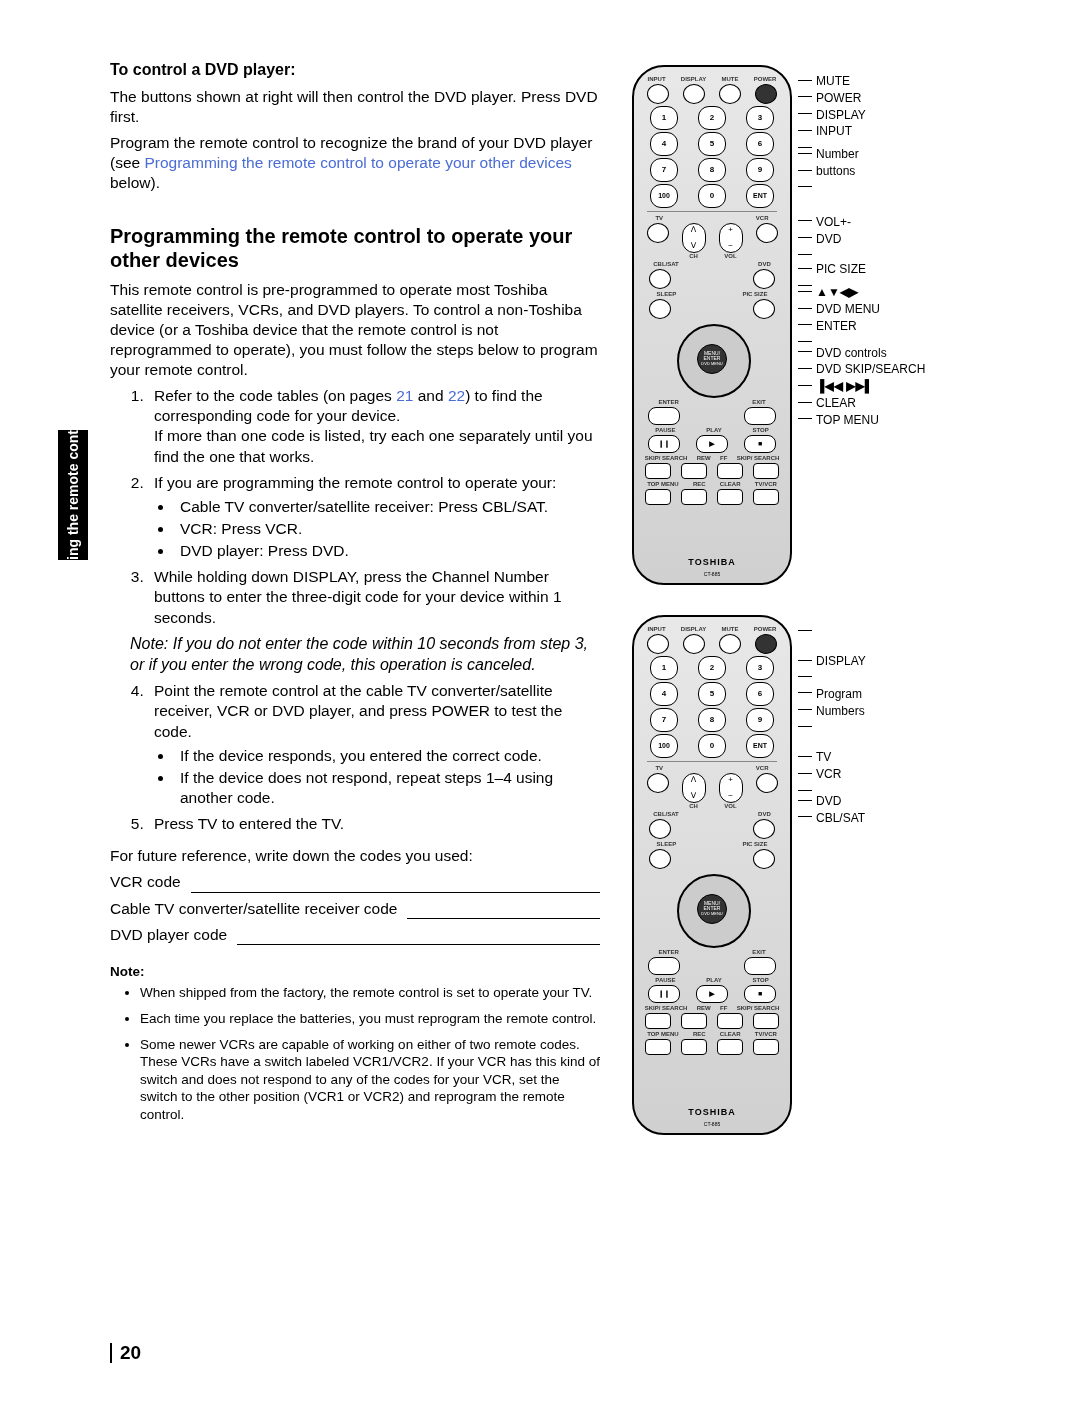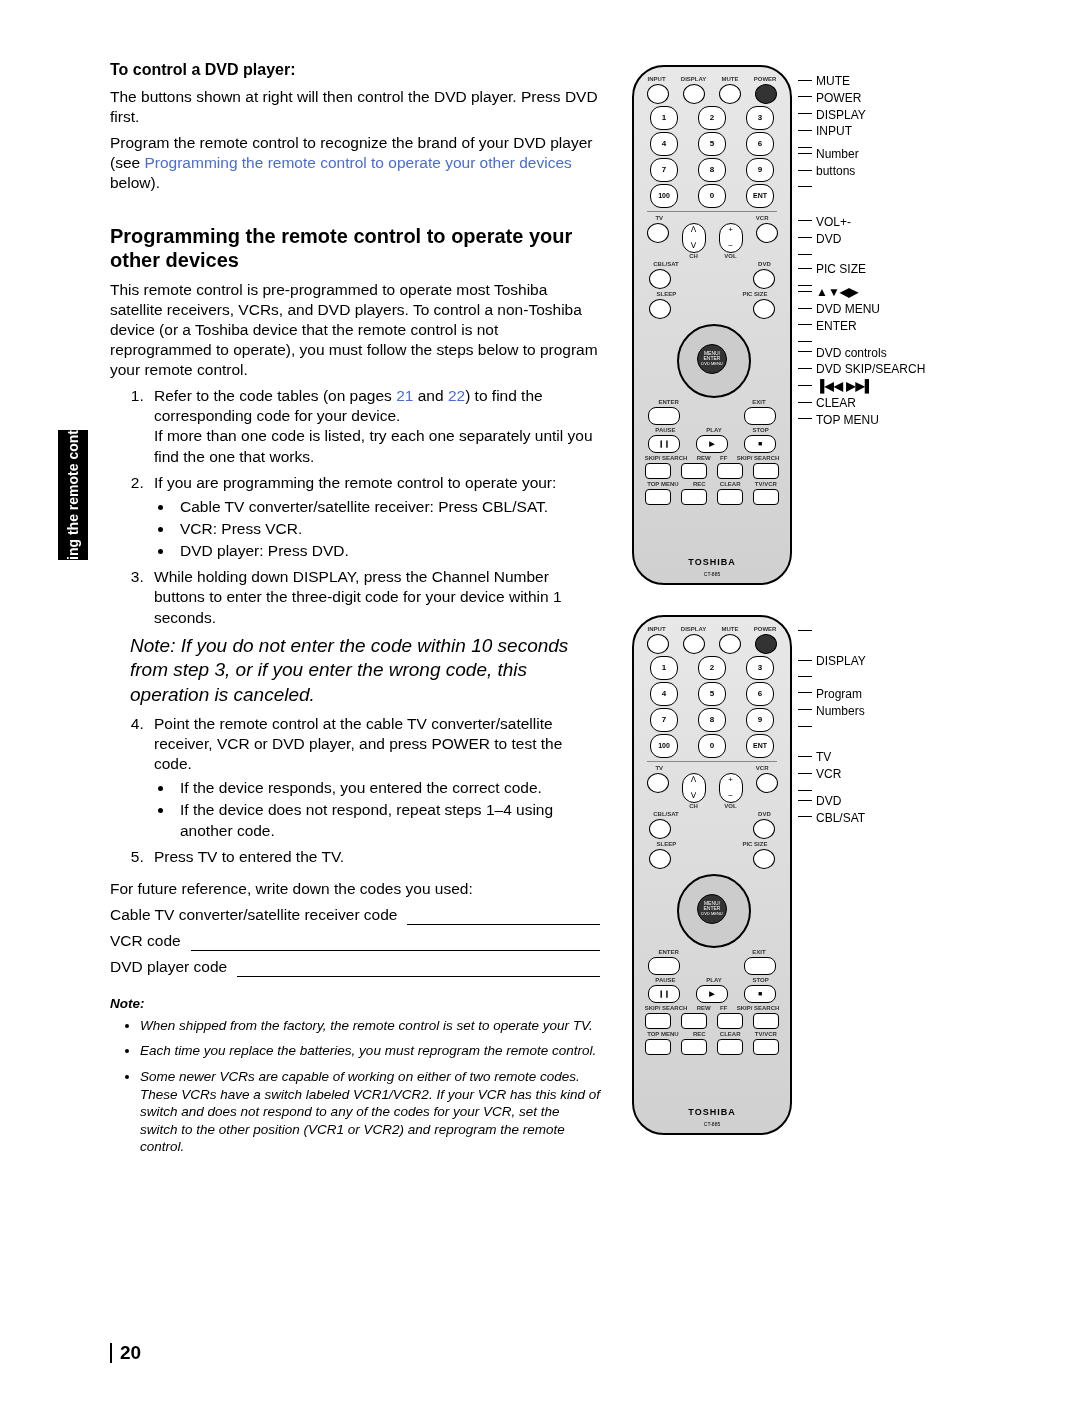--- a/index.html
+++ b/index.html
@@ -51,25 +51,25 @@
     padding-top: 5px;
   }
   h3 { font-size: 16px; margin: 0 0 6px 0; }
   h2 { font-size: 20px; margin: 30px 0 8px 0; line-height:1.2;}
   p { margin: 0 0 6px 0; }
   a.link { color: #4a6cd4; text-decoration: none; }
   ol { margin: 6px 0 6px 0; padding-left: 38px; }
   ol li { margin-bottom: 6px; padding-left:6px;}
   ul.inner { list-style: disc; margin: 4px 0 4px 0; padding-left: 20px; }
   ul.inner li { margin-bottom: 2px; }
-  .note-inline { font-style: italic; font-size: 19px; margin:4px 0 6px 20px; }
+  .note-inline { font-style: italic; font-size: 16px; margin:4px 0 6px 20px; }
   .codes { margin-top: 12px; }
   .codeline { display: flex; align-items: flex-end; margin: 6px 0; gap:10px;}
   .codeline .line { flex:1; border-bottom: 1px solid #000; height: 1.1em;}
-  .notes-block { margin-top: 18px; font-size: 13.5px; font-style: italic; }
+  .notes-block { margin-top: 18px; font-size: 13.5px; }
   .notes-block ul { list-style: disc; padding-left: 30px; margin:4px 0;}
   .notes-block li { margin-bottom: 8px; }
   .page-num { position:absolute; left:110px; bottom:40px; font-size:19px; font-weight:bold;}
   .page-num::before{ content:""; display:inline-block; border-left:2px solid #000; height:20px; vertical-align:-4px; margin-right:8px;}
   
   .remote-wrap { display:flex; gap:6px; }
   .remote {
     width: 160px;
     height: 520px;
     border: 2px solid #000;
@@ -142,25 +142,25 @@
             <li>If the device responds, you entered the correct code.</li>
             <li>If the device does not respond, repeat steps 1–4 using another code.</li>
           </ul>
         </li>
         <li>Press TV to entered the TV.</li>
       </ol>
 
       <div class="codes">
         <p>For future reference, write down the codes you used:</p>
         <div class="codeline">
+            <span>VCR code</span>
+            <span class="line"></span>
+          </div>
+        <div class="codeline">
             <span>Cable TV converter/satellite receiver code</span>
-            <span class="line"></span>
-          </div>
-        <div class="codeline">
-            <span>VCR code</span>
             <span class="line"></span>
           </div>
         <div class="codeline">
             <span>DVD player code</span>
             <span class="line"></span>
           </div>
       </div>
 
       <div class="notes-block">
         <div style="font-weight:bold;">Note:</div>

